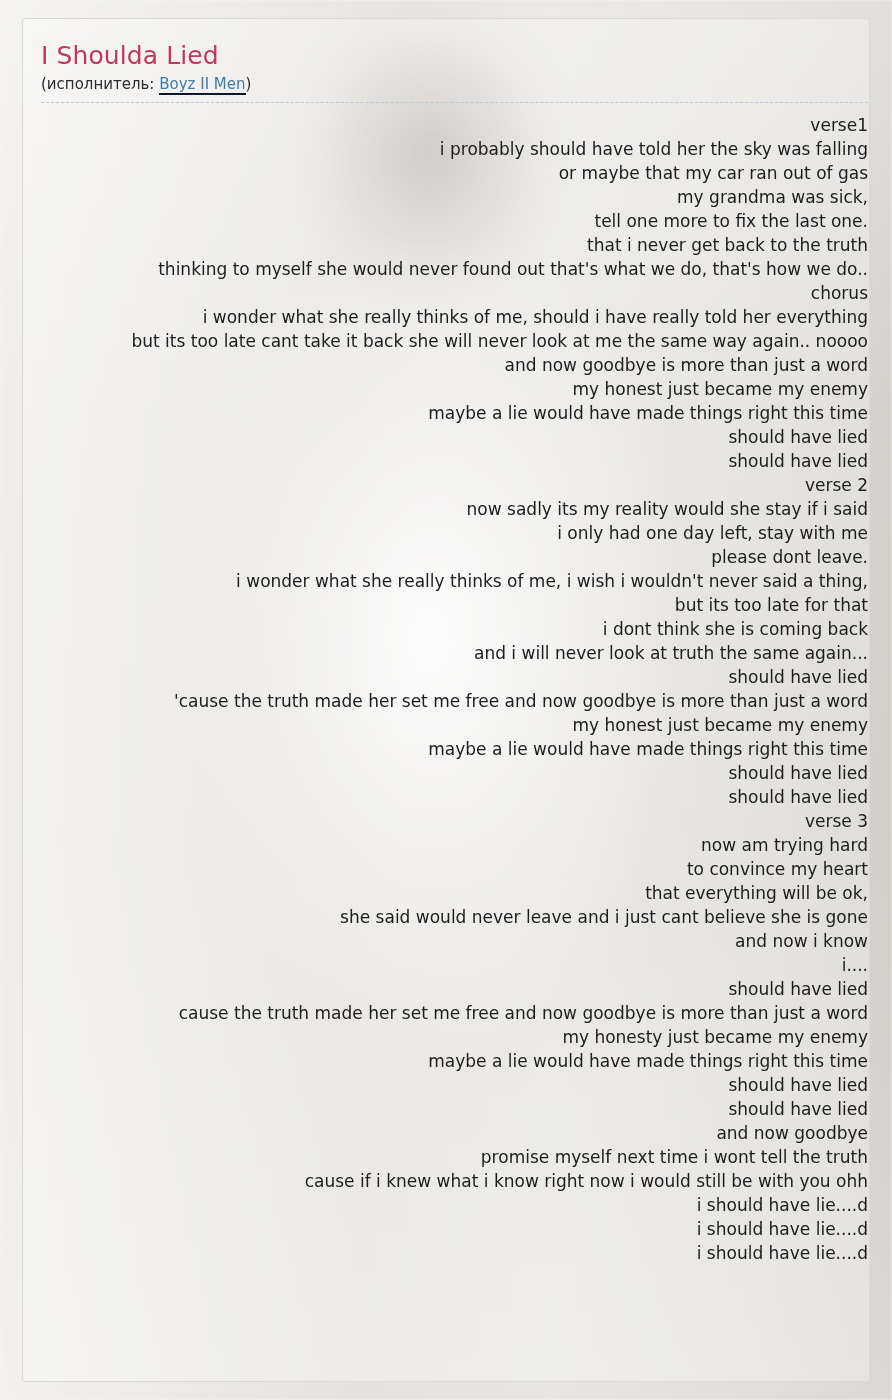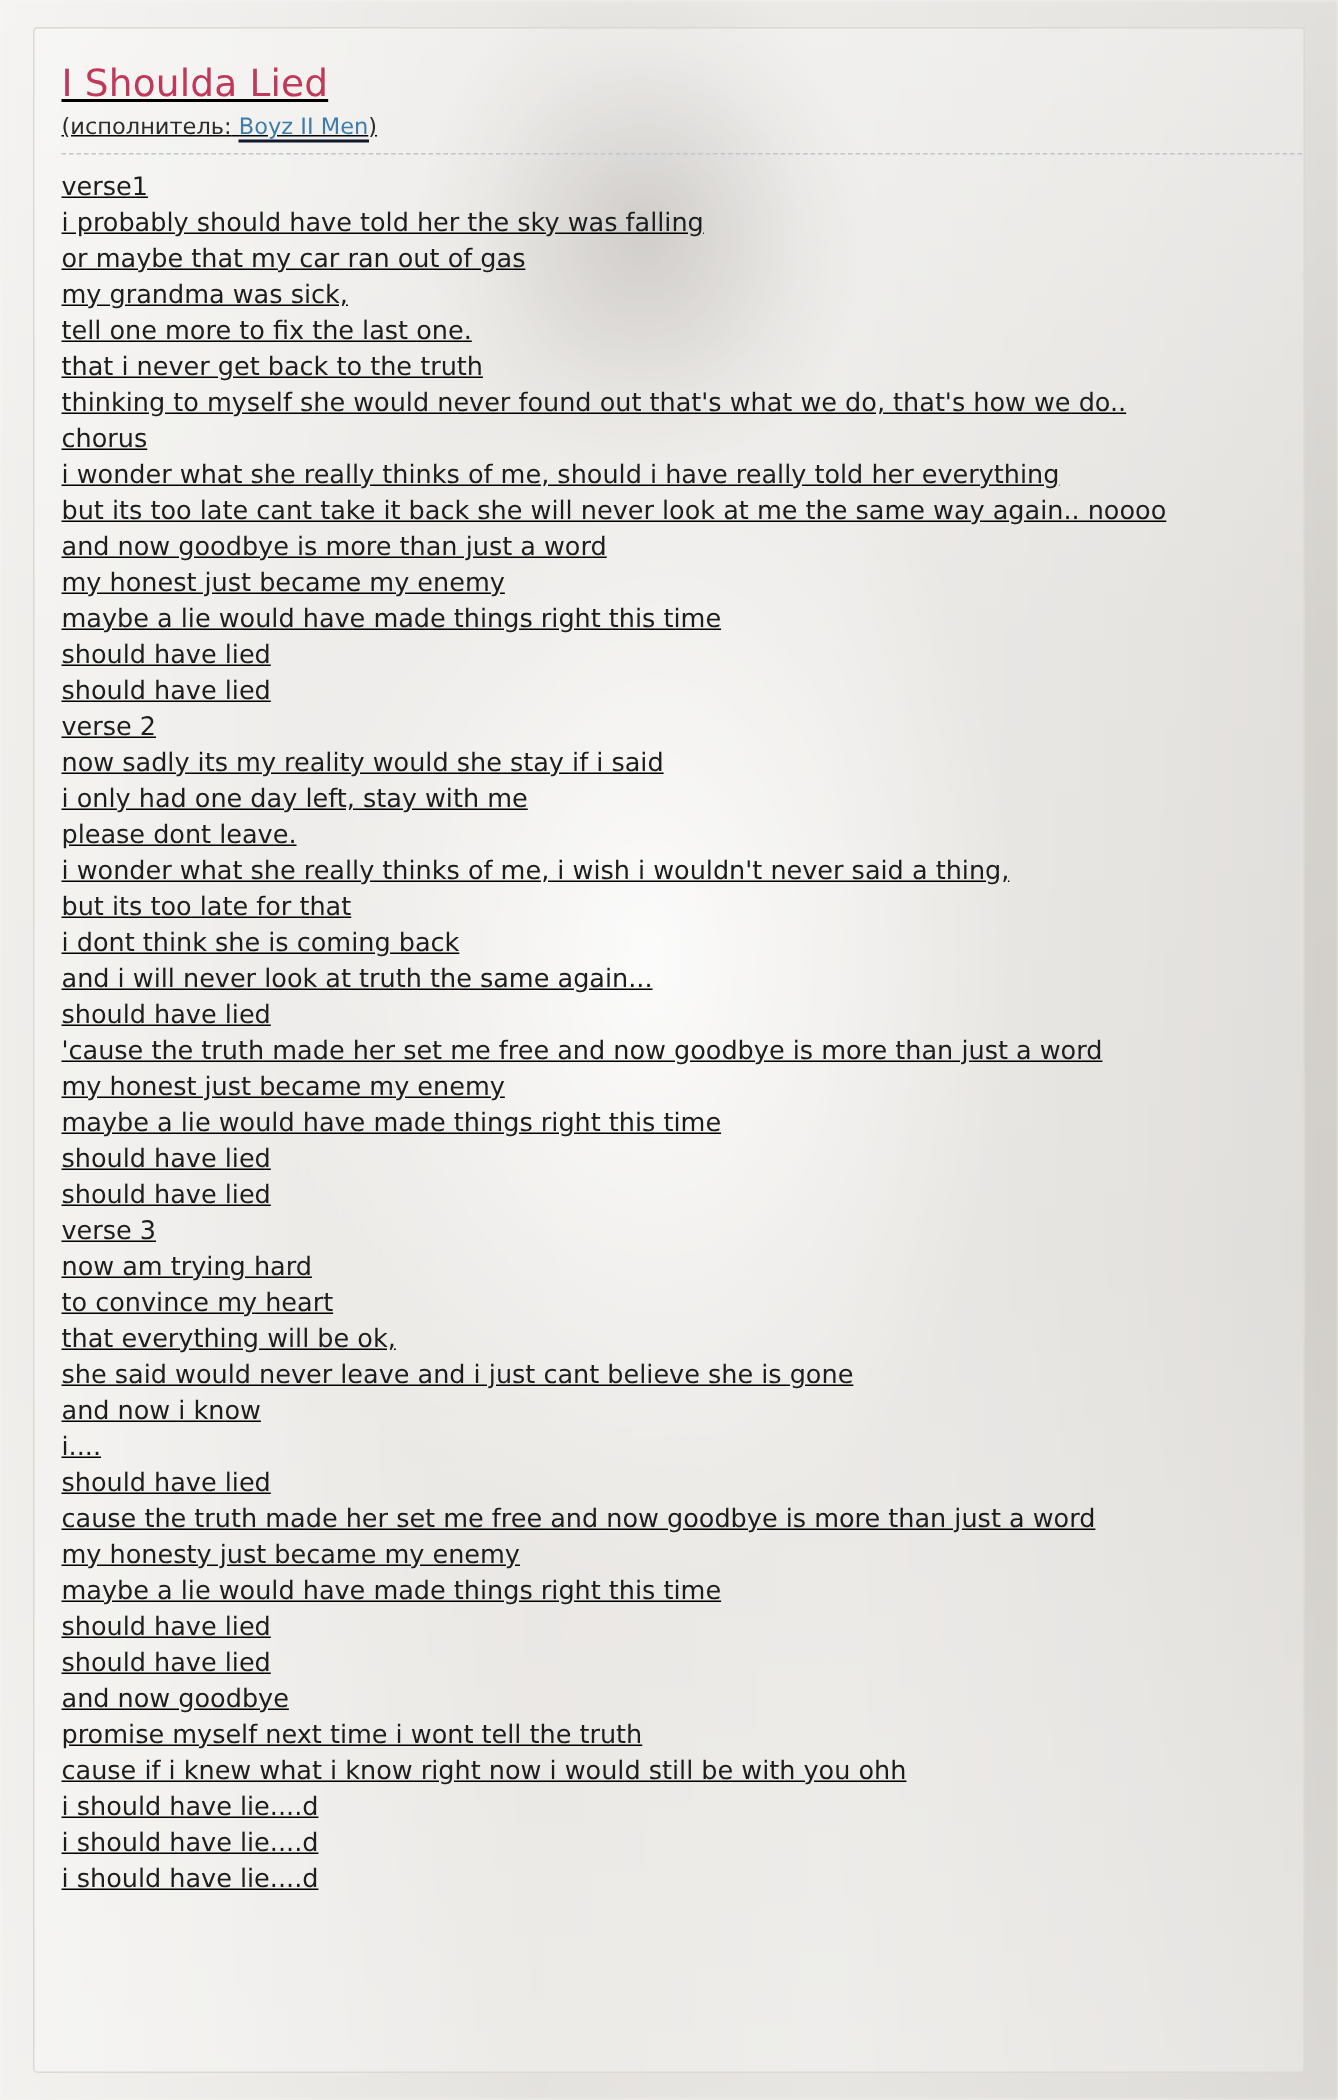--- a/index.html
+++ b/index.html
@@ -42,21 +42,20 @@
     height: 1364px;
     box-sizing: border-box;
     border: 1px solid #dcd8d2;
     border-radius: 3px;
     background: rgba(255,255,255,0.30);
     overflow: hidden;
   }
   .content {
     position: relative;
     padding: 22px 1px 10px 18px;
-    text-decoration: underline;
   }
   .song-title {
     color: #c0395b;
     font-size: 25px;
     line-height: 30px;
     font-weight: normal;
     margin: 0 0 3px 0;
     letter-spacing: 0.1px;
   }
   .artist-line {
@@ -76,20 +75,21 @@
     margin: 4px 0 10px 0;
   }
   .lyrics {
     font-size: 17px;
     line-height: 24px;
     color: #1d1d1d;
     white-space: nowrap;
   }
   .lyrics .line {
     min-height: 24px;
+    text-align: right;
   }
 </style>
 </head>
 <body>
 
 <div id="page">
   <div class="photo-bg"></div>
   <div class="photo-shade"></div>
 
   <div class="sheet">

